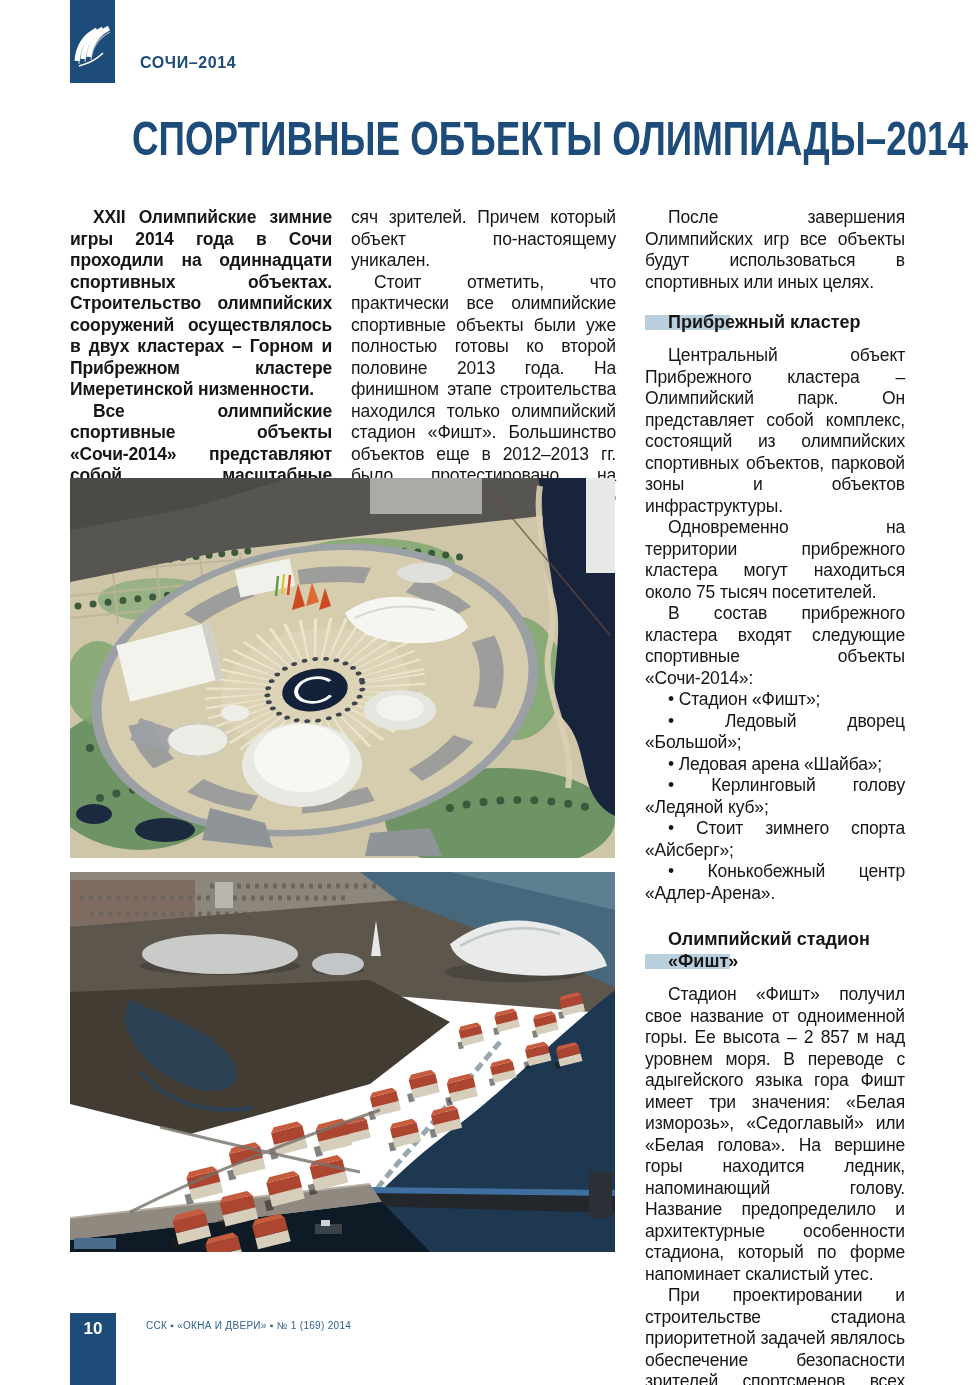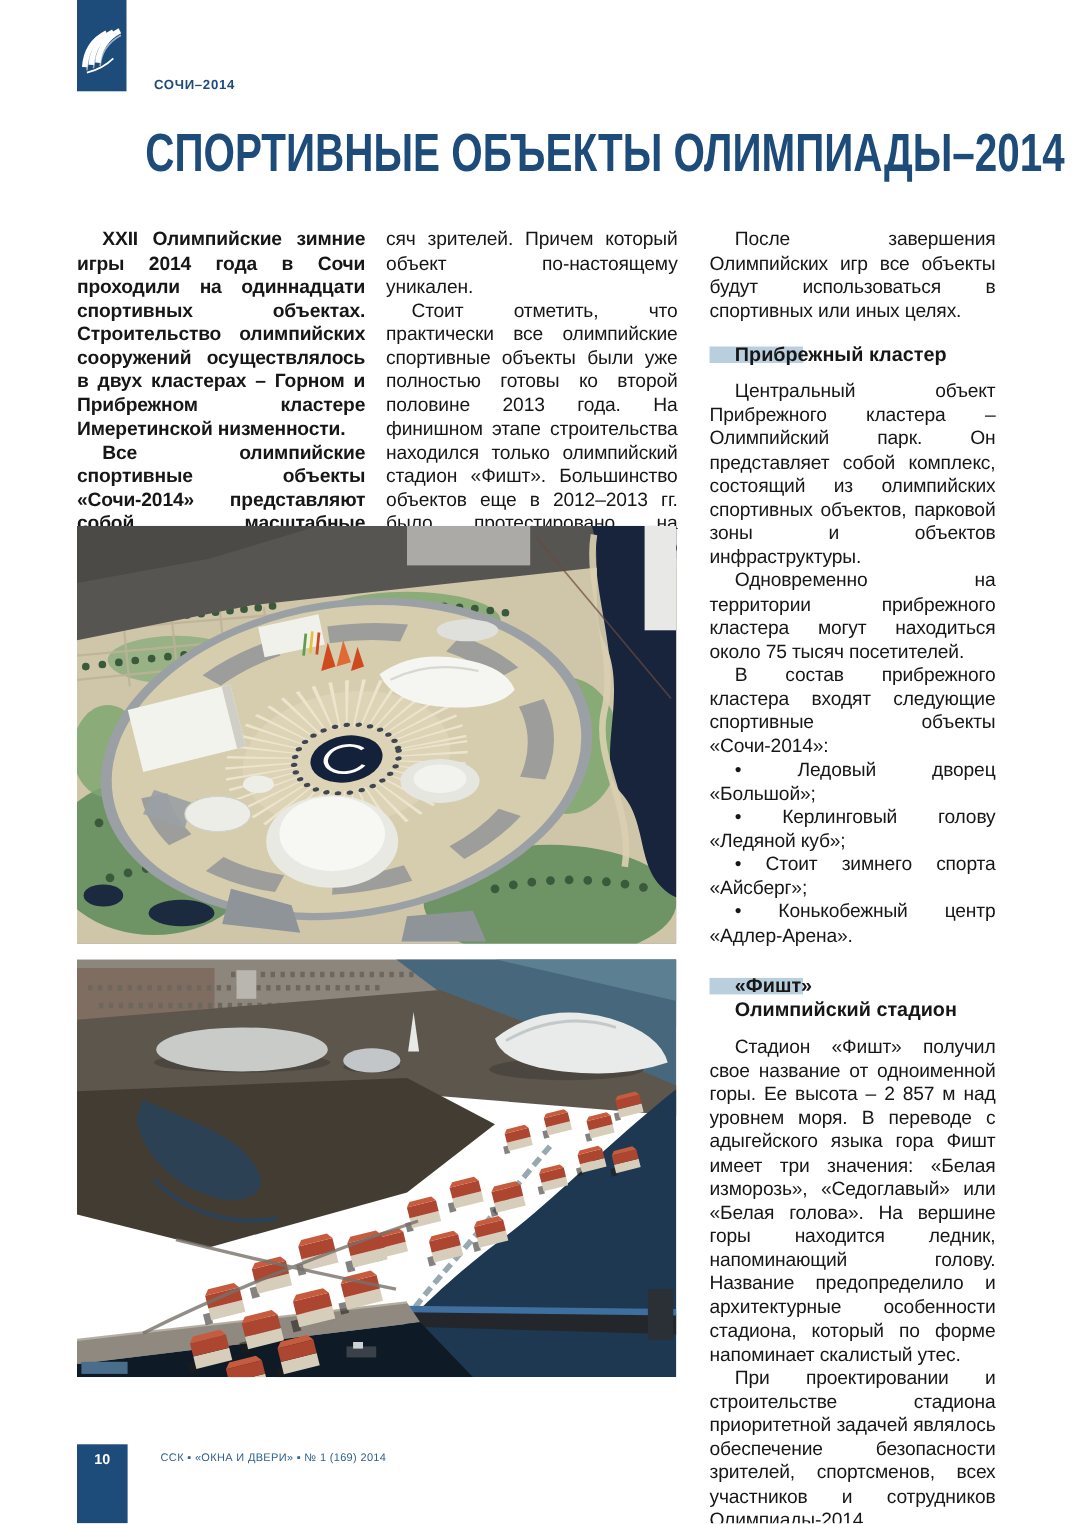--- a/index.html
+++ b/index.html
@@ -8,21 +8,21 @@
     --footer-blue:#2f618f;
     --body-ink:#161616;
   }
   html,body{margin:0;padding:0;background:#ffffff;}
   .page{
     position:relative;width:980px;height:1385px;background:#fff;overflow:hidden;
     font-family:"Liberation Sans","DejaVu Sans",sans-serif;color:var(--body-ink);
   }
   
   .logo{position:absolute;left:70px;top:0;width:45px;height:83px;background:var(--accent);}
-  .brand{position:absolute;left:140px;top:70px;font-size:12px;font-weight:bold;
+  .brand{position:absolute;left:140px;top:54px;font-size:16px;font-weight:bold;
          color:var(--accent);letter-spacing:.6px;}
   
   .title-wrap{position:absolute;left:88px;top:112px;width:836px;height:54px;margin-left:44px;}
   .title-wrap text{font-family:"Liberation Sans","DejaVu Sans",sans-serif;font-weight:bold;fill:var(--accent);}
   
   .col{position:absolute;top:207px;text-align:justify;font-size:17.5px;line-height:21.5px;
        letter-spacing:-0.15px;hyphens:auto;}
   .col1{left:70px;width:262px;font-weight:bold;}
   .col2{left:351px;width:265px;}
   .col3{left:645px;width:260px;}
@@ -35,21 +35,21 @@
   .sh-line{position:relative;text-indent:23px;}
   .hl-bar{position:absolute;left:0;top:4px;width:85px;height:15px;background:var(--highlight);z-index:0;}
   .sh-text{position:relative;z-index:1;}
   
   .photo{position:absolute;left:70px;width:545px;height:380px;overflow:hidden;}
   .photo1{top:478px;}
   .photo2{top:872px;}
   .photo svg{display:block;}
   
   .pagenum-box{position:absolute;left:70px;top:1313px;width:46px;height:72px;background:var(--accent);}
-  .pagenum{display:block;text-align:center;padding-top:6px;color:#ffffff;font-size:13px;font-weight:bold;}
+  .pagenum{display:block;text-align:center;padding-top:6px;color:#ffffff;font-size:17px;font-weight:bold;}
   .journal-line{position:absolute;left:146px;top:1320px;font-size:10px;color:var(--footer-blue);
                 letter-spacing:.3px;}
 </style>
 </head>
 <body>
 
 <div class="page">
 
   <div class="logo">
     <svg width="45" height="83" viewBox="0 0 45 83" aria-hidden="true">
@@ -91,32 +91,34 @@
       <div class="sh-line">
         <span class="hl-bar"></span>
         <span class="sh-text">Прибрежный кластер</span>
       </div>
     </div>
 
     <p class="indent">Центральный объект Прибрежного кластера – Олимпийский парк. Он представляет собой комплекс, состоящий из олимпийских спортивных объектов, парковой зоны и объектов инфраструктуры.</p>
     <p class="indent">Одновременно на территории прибрежного кластера могут находиться около 75 тысяч посетителей.</p>
     <p class="indent">В состав прибрежного кластера входят следующие спортивные объекты «Сочи-2014»:</p>
 
+    <p class="indent">• Стадион «Фишт»;</p>
     <p class="indent">• Ледовый дворец «Большой»;</p>
+    <p class="indent">• Ледовая арена «Шайба»;</p>
     <p class="indent">• Керлинговый голову «Ледяной куб»;</p>
     <p class="indent">• Стоит зимнего спорта «Айсберг»;</p>
     <p class="indent">• Конькобежный центр «Адлер-Арена».</p>
 
     <div class="section-heading sh-m2">
       <div class="sh-line">
+        <span class="sh-text">Олимпийский стадион</span>
+      </div>
+      <div class="sh-line">
         <span class="hl-bar"></span>
         <span class="sh-text">«Фишт»</span>
-      </div>
-      <div class="sh-line">
-        <span class="sh-text">Олимпийский стадион</span>
       </div>
     </div>
 
     <p class="indent">Стадион «Фишт» получил свое название от одноименной горы. Ее высота – 2 857 м над уровнем моря. В переводе с адыгейского языка гора Фишт имеет три значения: «Белая изморозь», «Седоглавый» или «Белая голова». На вершине горы находится ледник, напоминающий голову. Название предопределило и архитектурные особенности стадиона, который по форме напоминает скалистый утес.</p>
     <p class="indent">При проектировании и строительстве стадиона приоритетной задачей являлось обеспечение безопасности зрителей, спортсменов, всех участников и сотрудников Олимпиады-2014.</p>
 
   </div>
 
   <div class="photo photo1">
     <svg width="545" height="380" viewBox="0 0 545 380">

